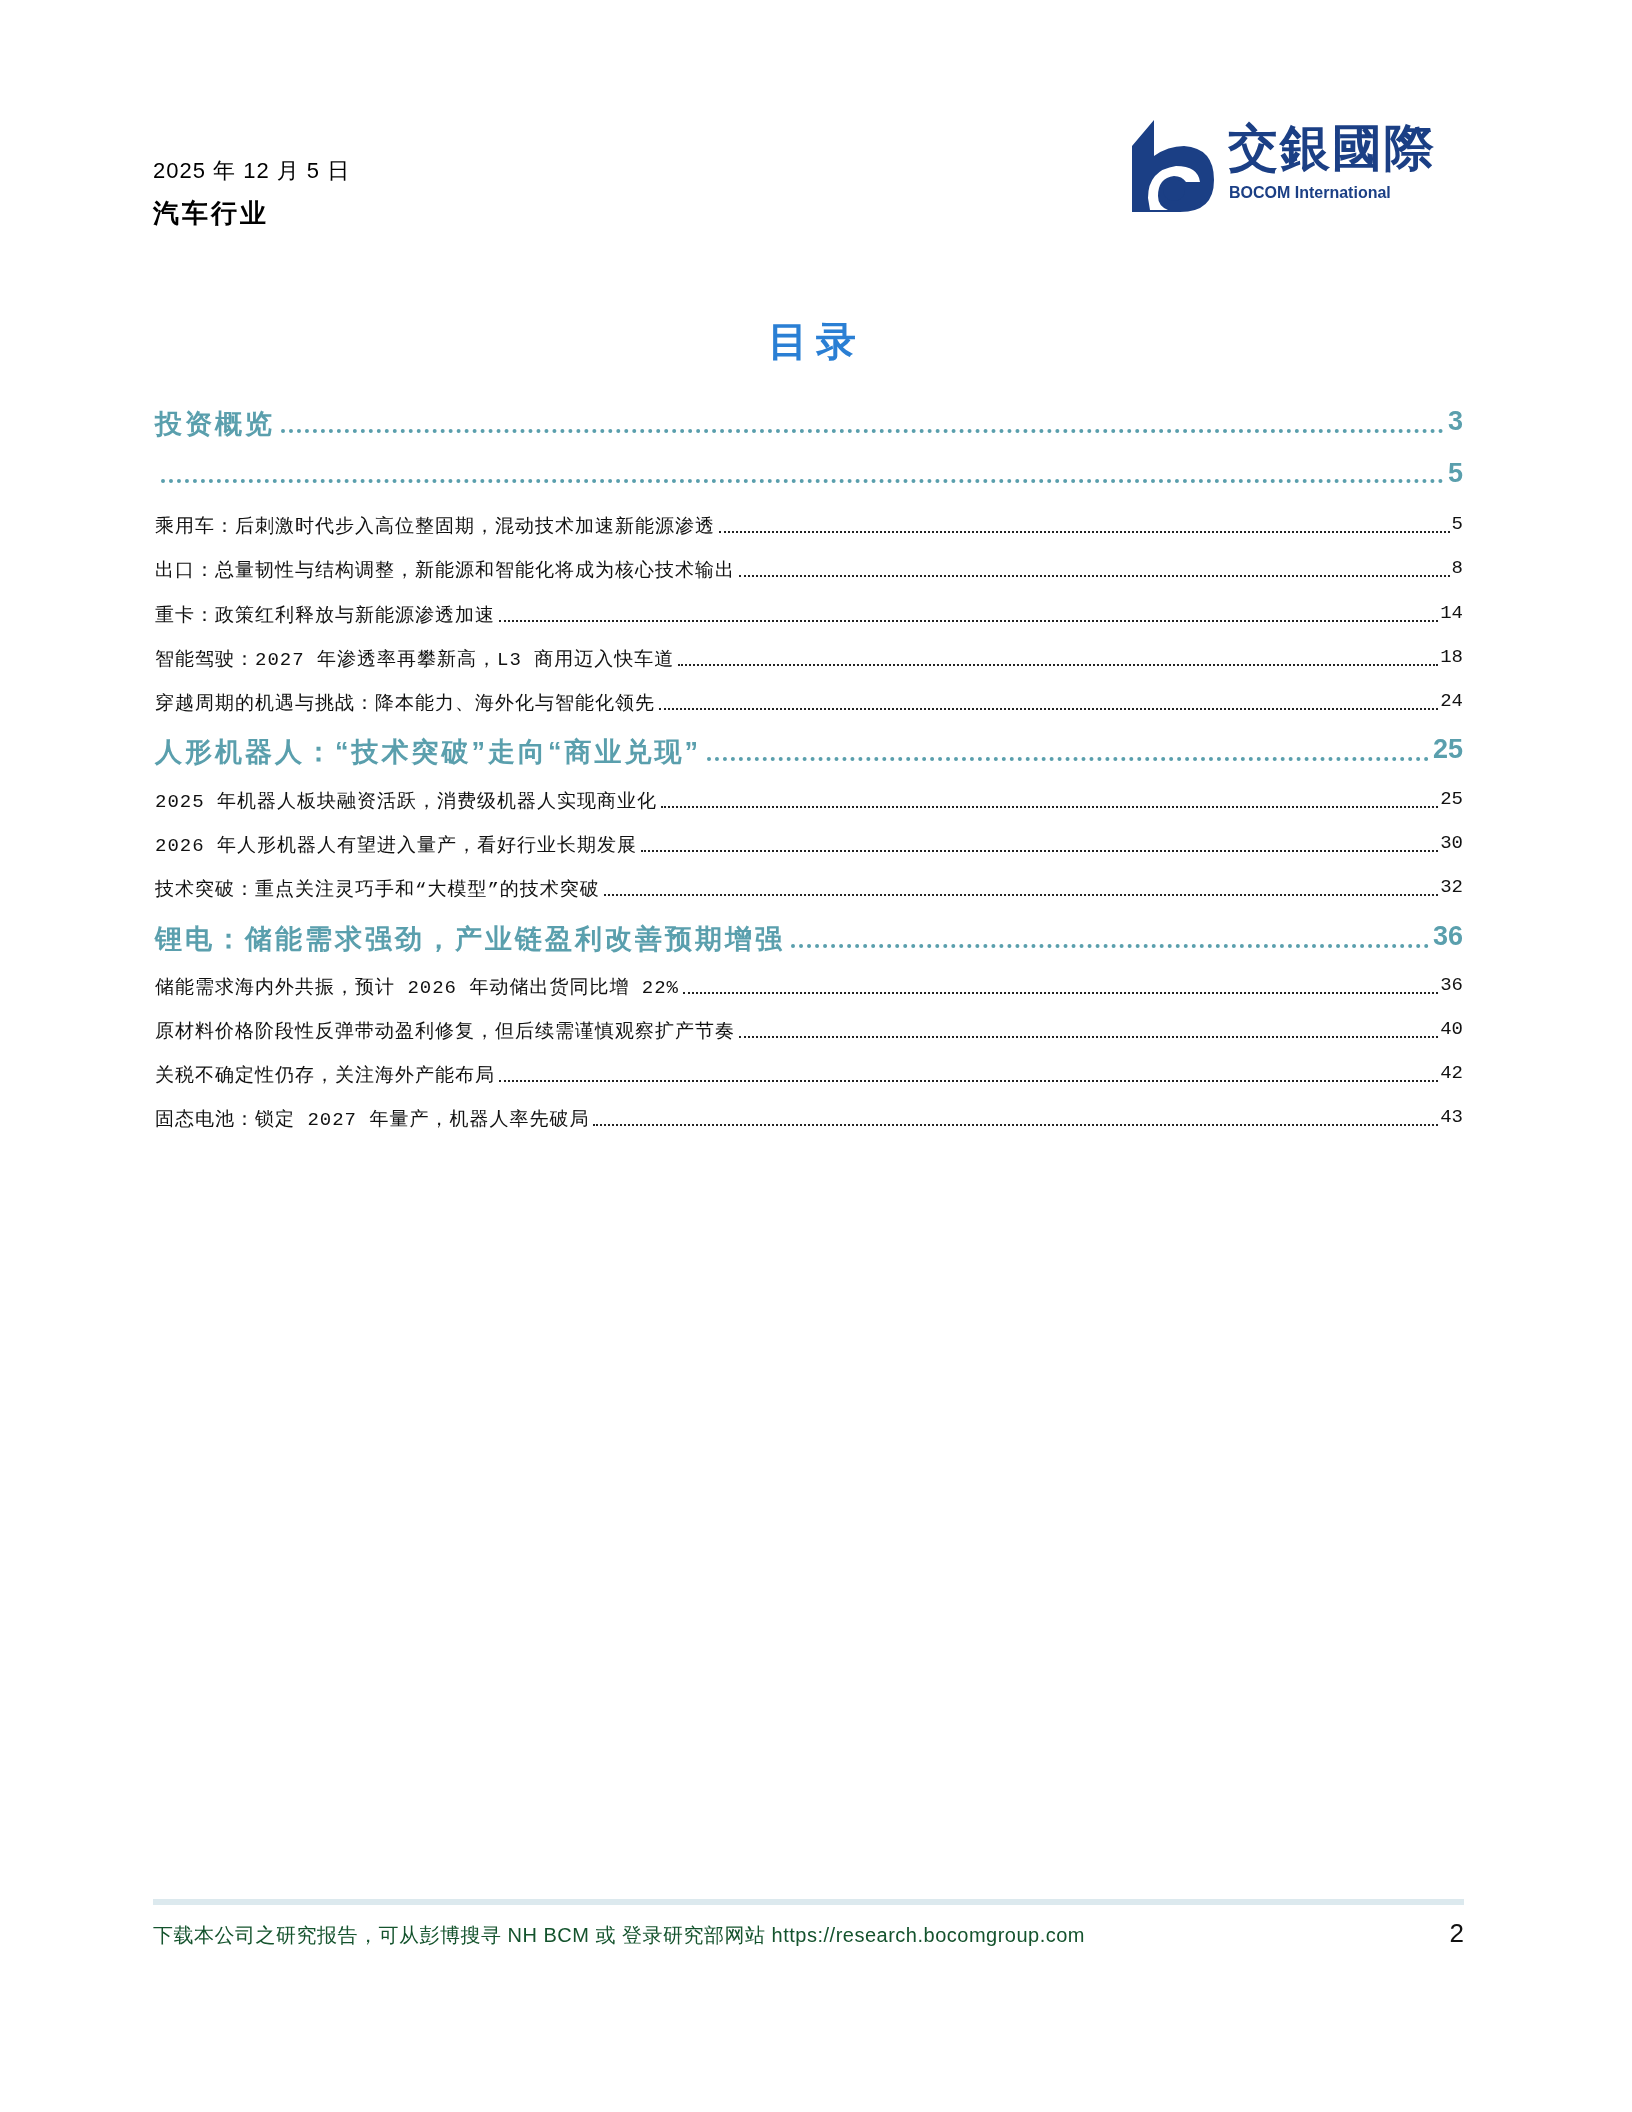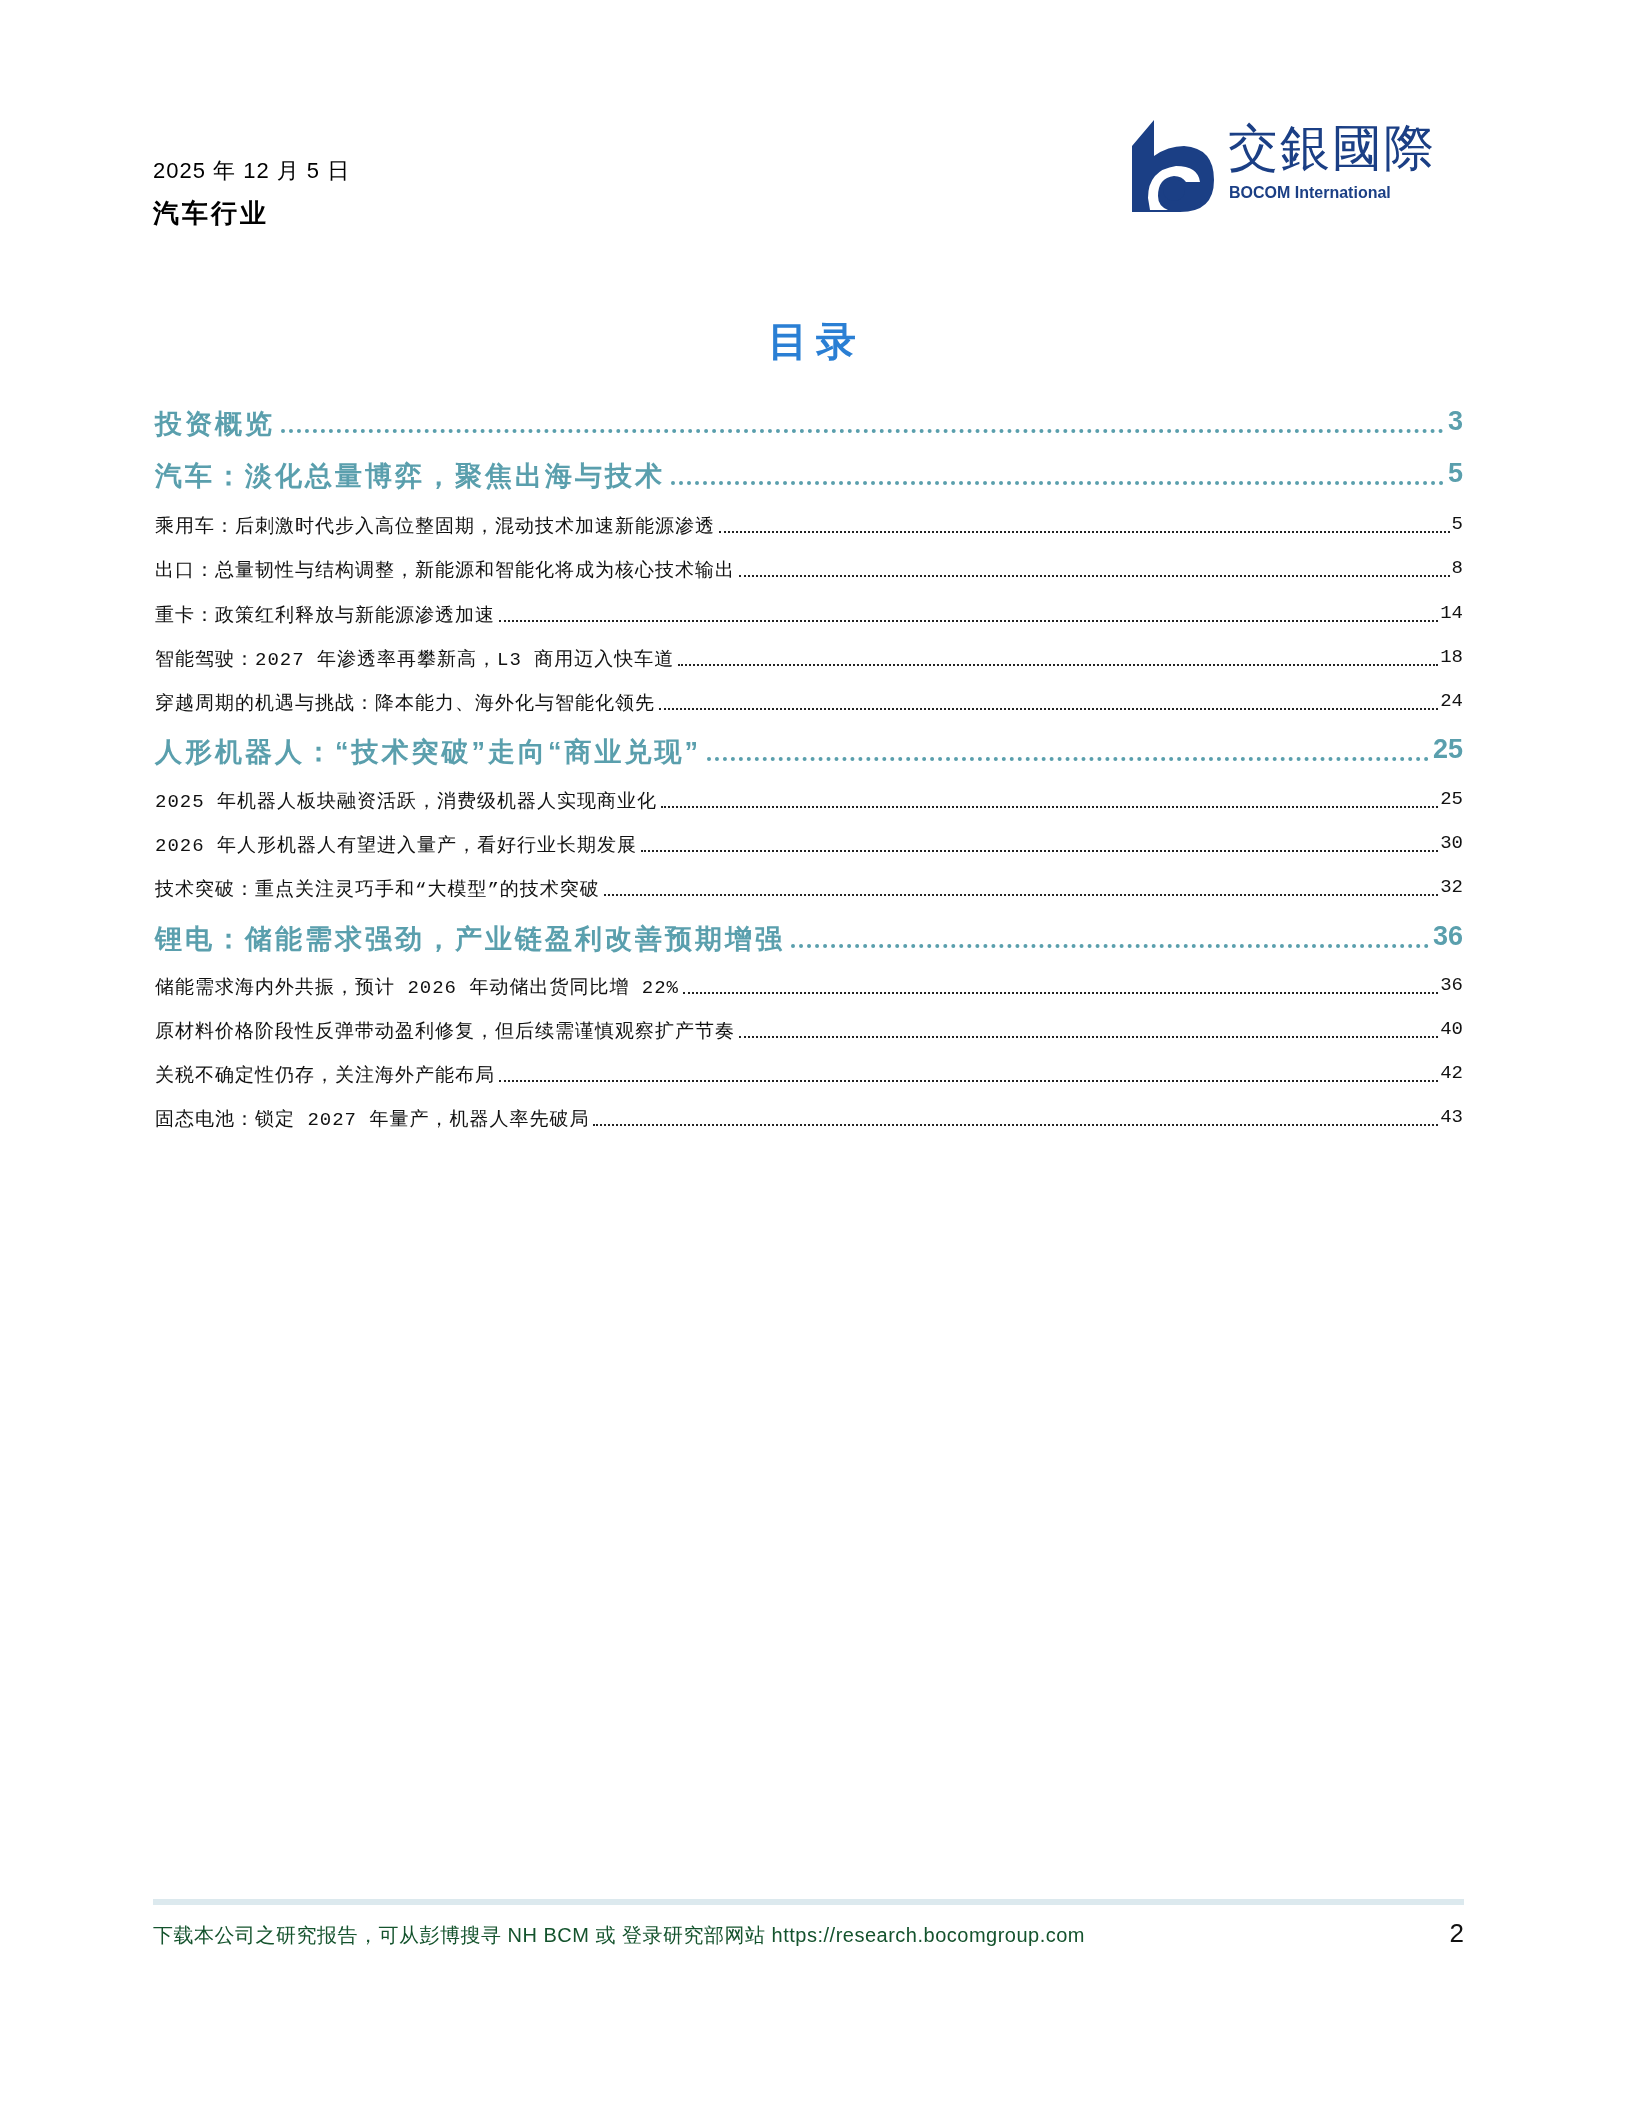--- a/index.html
+++ b/index.html
@@ -42,21 +42,21 @@
       left: 0;
       top: 0;
       width: 88px;
       height: 96px;
     }
     .logo-cn {
       position: absolute;
       left: 100px;
       top: 4px;
       font-size: 50px;
-      font-weight: normal;
+      font-weight: bold;
       color: #1b3f85;
       letter-spacing: 2px;
       line-height: 56px;
       font-family: "DejaVu Sans", sans-serif;
     }
     .logo-en {
       position: absolute;
       left: 101px;
       top: 64px;
       font-size: 16px;
@@ -186,21 +186,20 @@
 
 <div class="toc-title">目录</div>
 
 <div class="toc">
   <a class="toc-entry l1" style="top:406px">
     <span class="label">投资概览</span>
     <span class="leader"></span>
     <span class="page">3</span>
   </a>
   <a class="toc-entry l1" style="top:458px">
-    <span class="label">汽车：淡化总量博弈，聚焦出海与技术</span>
     <span class="leader"></span>
     <span class="page">5</span>
   </a>
   <a class="toc-entry l2" style="top:513px">
     <span class="label">乘用车：后刺激时代步入高位整固期，混动技术加速新能源渗透</span>
     <span class="leader"></span>
     <span class="page">5</span>
   </a>
   <a class="toc-entry l2" style="top:557px">
     <span class="label">出口：总量韧性与结构调整，新能源和智能化将成为核心技术输出</span>

